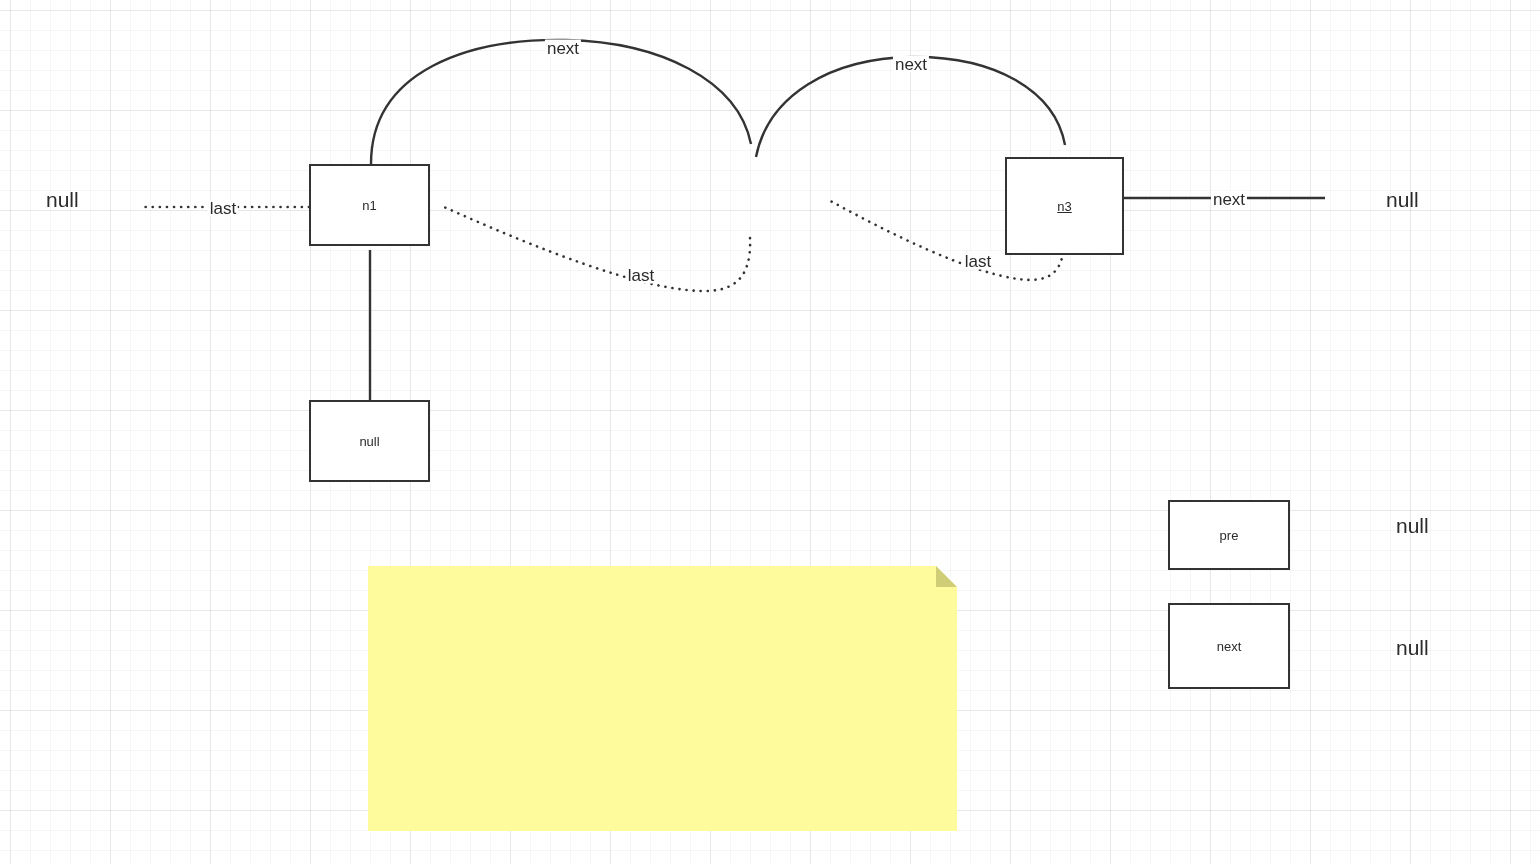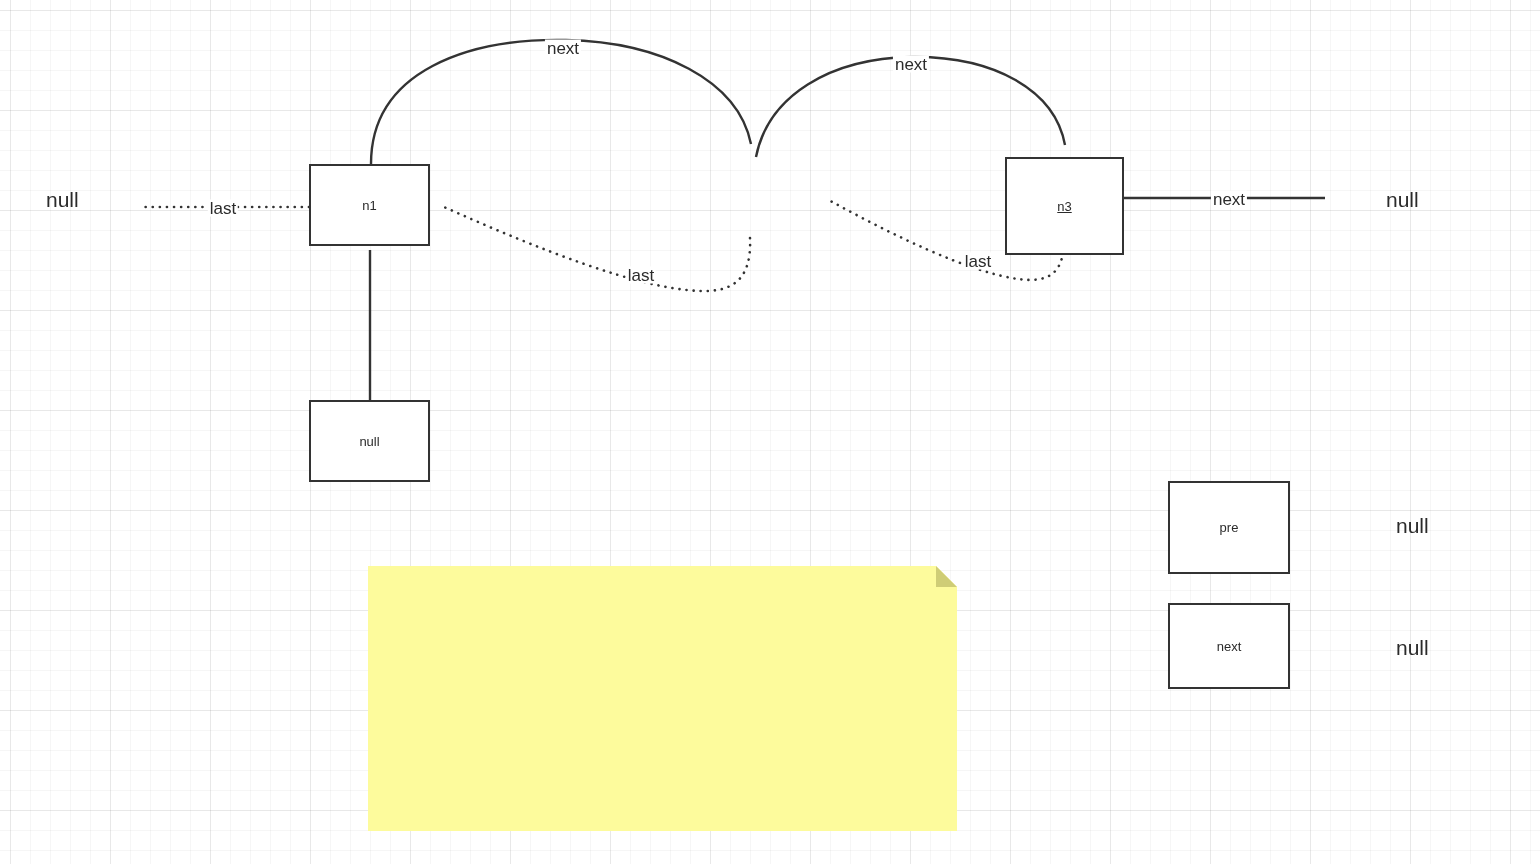--- a/index.html
+++ b/index.html
@@ -137,21 +137,21 @@
 
 
   <div class="node-box" style="left:1005px; top:157px; width:119px; height:98px;text-decoration:underline;">
     <span>n3</span>
   </div>
 
   <div class="node-box" style="left:309px; top:400px; width:121px; height:82px;">
     <span>null</span>
   </div>
 
-  <div class="node-box" style="left:1168px; top:481px; width:122px; height:93px;">
+  <div class="node-box" style="left:1168px; top:500px; width:122px; height:70px;">
     <span>pre</span>
   </div>
 
   <div class="node-box" style="left:1168px; top:603px; width:122px; height:86px;">
     <span>next</span>
   </div>
 
   <div class="free-label" style="left:46px; top:199px; transform:translateY(-50%);">null</div>
   <div class="free-label" style="left:1386px; top:199px; transform:translateY(-50%);">null</div>
   <div class="free-label" style="left:1396px; top:525px; transform:translateY(-50%);">null</div>

